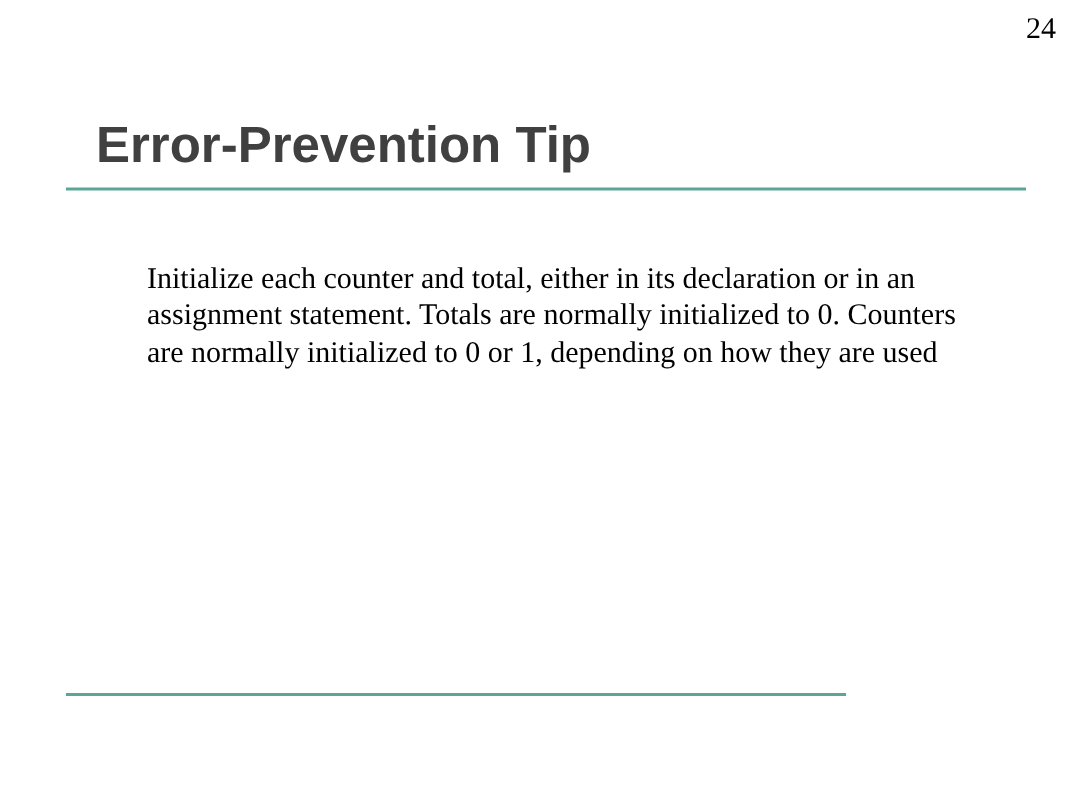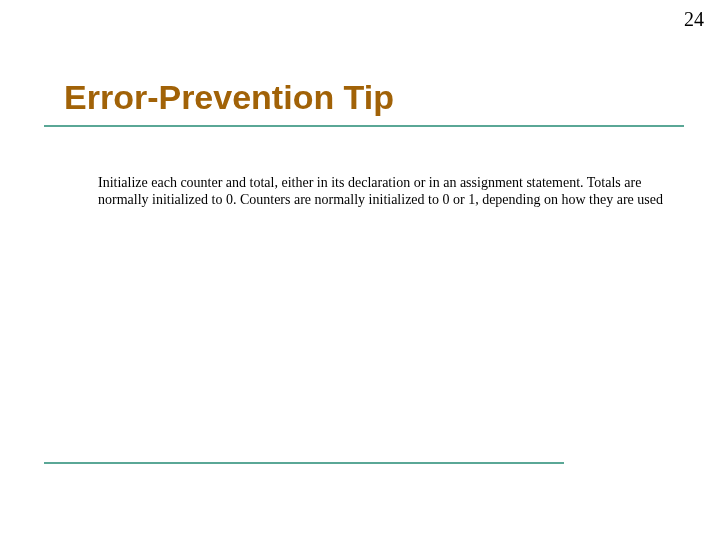--- a/index.html
+++ b/index.html
@@ -22,36 +22,36 @@
       font-size: 20px;
       color: #000;
     }
     .slide-title {
       position: absolute;
       top: 78px;
       left: 64px;
       font-family: Arial, Helvetica, sans-serif;
       font-size: 34px;
       font-weight: bold;
-      color: #a16207;
+      color: #404040;
     }
     .title-underline {
       position: absolute;
       top: 125px;
       left: 44px;
       width: 640px;
       height: 2px;
       background: #5aa796;
     }
     .body-text {
       position: absolute;
       top: 174px;
       left: 98px;
       width: 566px;
-      font-size: 14px;
+      font-size: 20px;
       line-height: 1.22;
       color: #000;
     }
     .bottom-line {
       position: absolute;
       top: 462px;
       left: 44px;
       width: 520px;
       height: 2px;
       background: #5aa796;

